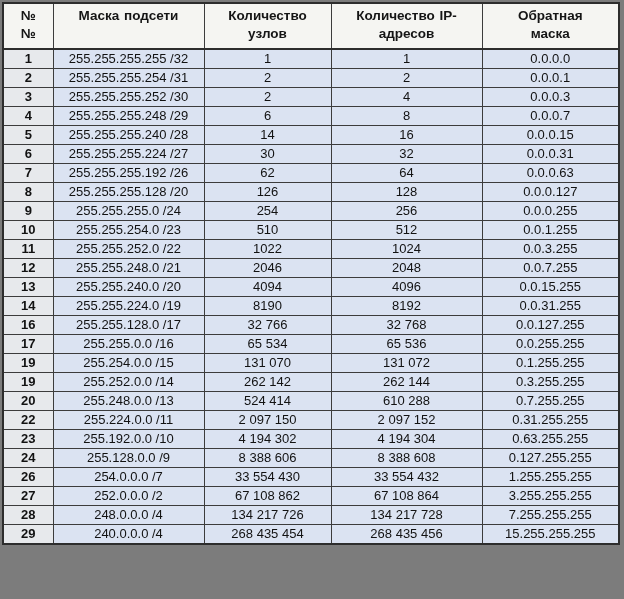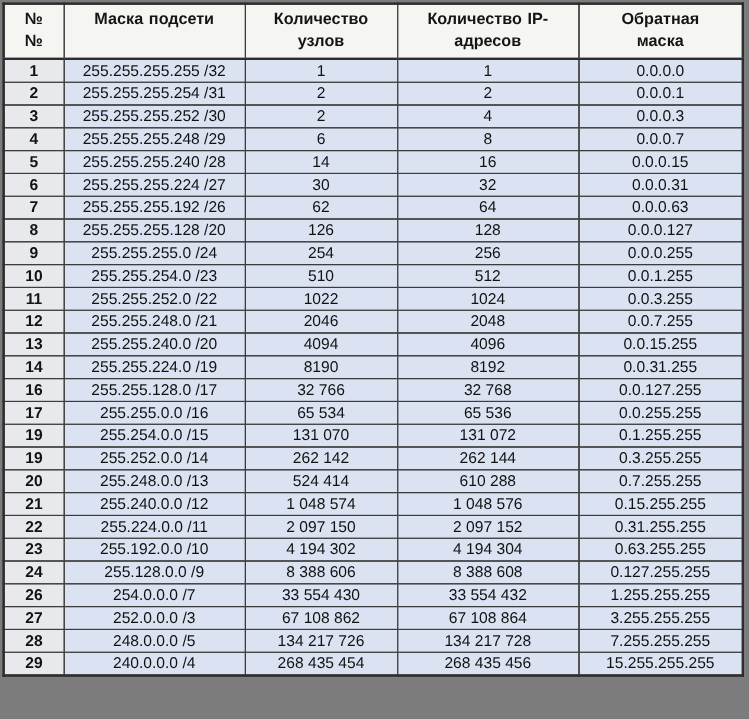--- a/index.html
+++ b/index.html
@@ -217,27 +217,20 @@
           <td>0.3.255.255</td>
         </tr>
         <tr>
           <th class="row-num">20</th>
           <td>255.248.0.0 /13</td>
           <td>524 414</td>
           <td>610 288</td>
           <td>0.7.255.255</td>
         </tr>
         <tr>
-          <th class="row-num">21</th>
-          <td>255.240.0.0 /12</td>
-          <td>1 048 574</td>
-          <td>1 048 576</td>
-          <td>0.15.255.255</td>
-        </tr>
-        <tr>
           <th class="row-num">22</th>
           <td>255.224.0.0 /11</td>
           <td>2 097 150</td>
           <td>2 097 152</td>
           <td>0.31.255.255</td>
         </tr>
         <tr>
           <th class="row-num">23</th>
           <td>255.192.0.0 /10</td>
           <td>4 194 302</td>
@@ -253,28 +246,28 @@
         </tr>
         <tr>
           <th class="row-num">26</th>
           <td>254.0.0.0 /7</td>
           <td>33 554 430</td>
           <td>33 554 432</td>
           <td>1.255.255.255</td>
         </tr>
         <tr>
           <th class="row-num">27</th>
-          <td>252.0.0.0 /3</td>
+          <td>252.0.0.0 /2</td>
           <td>67 108 862</td>
           <td>67 108 864</td>
           <td>3.255.255.255</td>
         </tr>
         <tr>
           <th class="row-num">28</th>
-          <td>248.0.0.0 /5</td>
+          <td>248.0.0.0 /4</td>
           <td>134 217 726</td>
           <td>134 217 728</td>
           <td>7.255.255.255</td>
         </tr>
         <tr>
           <th class="row-num">29</th>
           <td>240.0.0.0 /4</td>
           <td>268 435 454</td>
           <td>268 435 456</td>
           <td>15.255.255.255</td>

